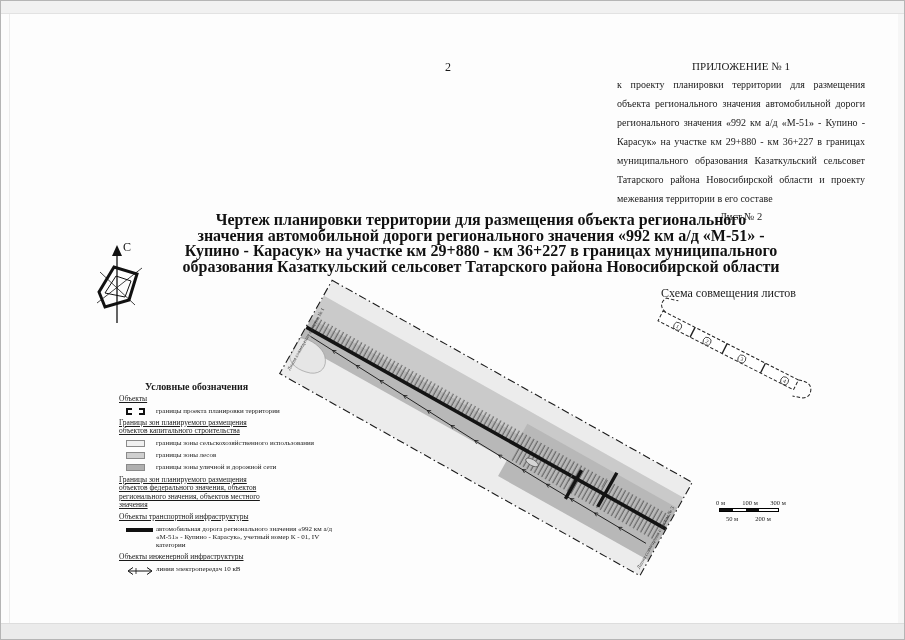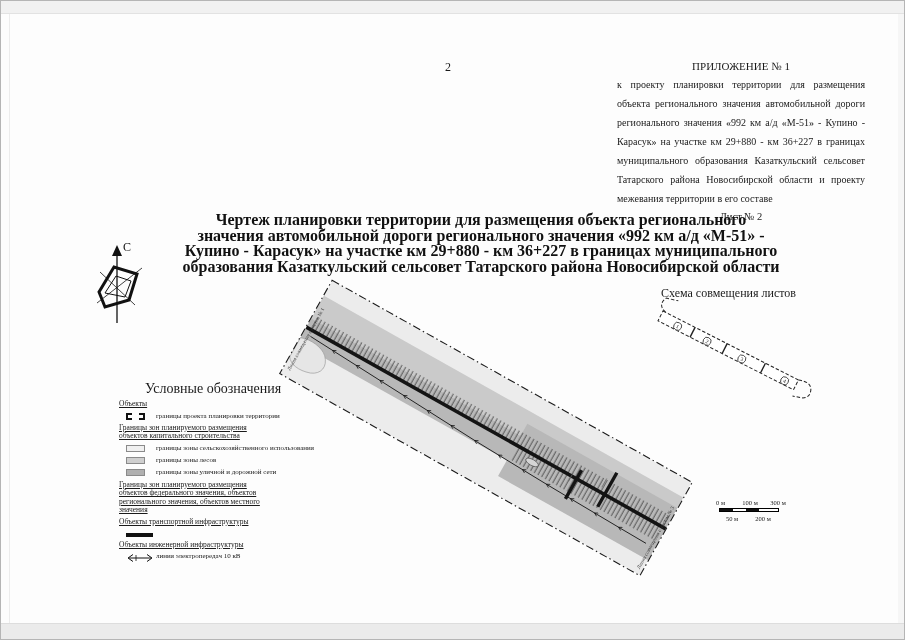--- a/index.html
+++ b/index.html
@@ -23,21 +23,21 @@
   .doc-title { position:absolute; left:180px; top:211px; width:600px; text-align:center;
                font-weight:bold; font-size:16px; line-height:15.6px; color:#111; }
 
   .plan-svg { position:absolute; left:0; top:0; width:905px; height:640px; }
 
   .scheme-title { position:absolute; left:655px; top:285px; width:145px; text-align:center;
                   font-size:12px; color:#1a1a1a; }
 
   
   .legend { position:absolute; left:113px; top:380px; width:232px; color:#1a1a1a; }
-  .lg-heading { font-weight:normal; font-size:14px; padding-left:31px; margin-bottom:3px; }
+  .lg-heading { font-weight:bold; font-size:10px; padding-left:31px; margin-bottom:3px; }
   .lg-sub { font-size:7.5px; line-height:8.6px; text-decoration:underline; margin:2px 0 3px 5px; }
   .lg-row { display:flex; align-items:flex-start; margin-bottom:4px;margin-left:12px; }
   .lg-symcol { width:30px; flex:0 0 30px; display:flex; align-items:center; padding-top:1px; }
   .lg-text { font-size:7px; line-height:8.2px; }
   .sym-boundary { width:19px; height:7px; border:2px dashed #111; }
   .sym-box { width:19px; height:7px; border:0.5px solid #8a8a8a; }
   .box-agro { background:#f0f0f0; }
   .box-forest { background:#cfcfcf; }
   .box-roadnet { background:#b0b0b0; }
   .sym-hatch { width:19px; height:8px; border:1px solid #222;
@@ -165,20 +165,21 @@
       <span class="lg-text">границы зоны уличной и дорожной сети</span>
     </div>
 
     <div class="lg-sub w152">Границы зон планируемого размещения объектов федерального значения, объектов регионального значения, объектов местного значения</div>
 
     <div class="lg-sub">Объекты транспортной инфраструктуры</div>
     <div class="lg-row">
       <span class="lg-symcol">
           <span class="sym-road"></span>
         </span>
+      <span class="lg-text w190">автомобильная дорога регионального значения «992 км а/д «М-51» - Купино - Карасук», учетный номер К - 01,  IV категории</span>
     </div>
 
     <div class="lg-sub">Объекты инженерной инфраструктуры</div>
     <div class="lg-row">
       <span class="lg-symcol">
         <svg width="28" height="10" viewBox="0 0 28 10">
           <line x1="3" y1="5" x2="25" y2="5" stroke="#111" stroke-width="1"></line>
           <path d="M7,1.5 L2,5 L7,8.5" fill="none" stroke="#111" stroke-width="1"></path>
           <path d="M21,1.5 L26,5 L21,8.5" fill="none" stroke="#111" stroke-width="1"></path>
           <line x1="10" y1="2" x2="10" y2="8" stroke="#111" stroke-width="0.8"></line>

